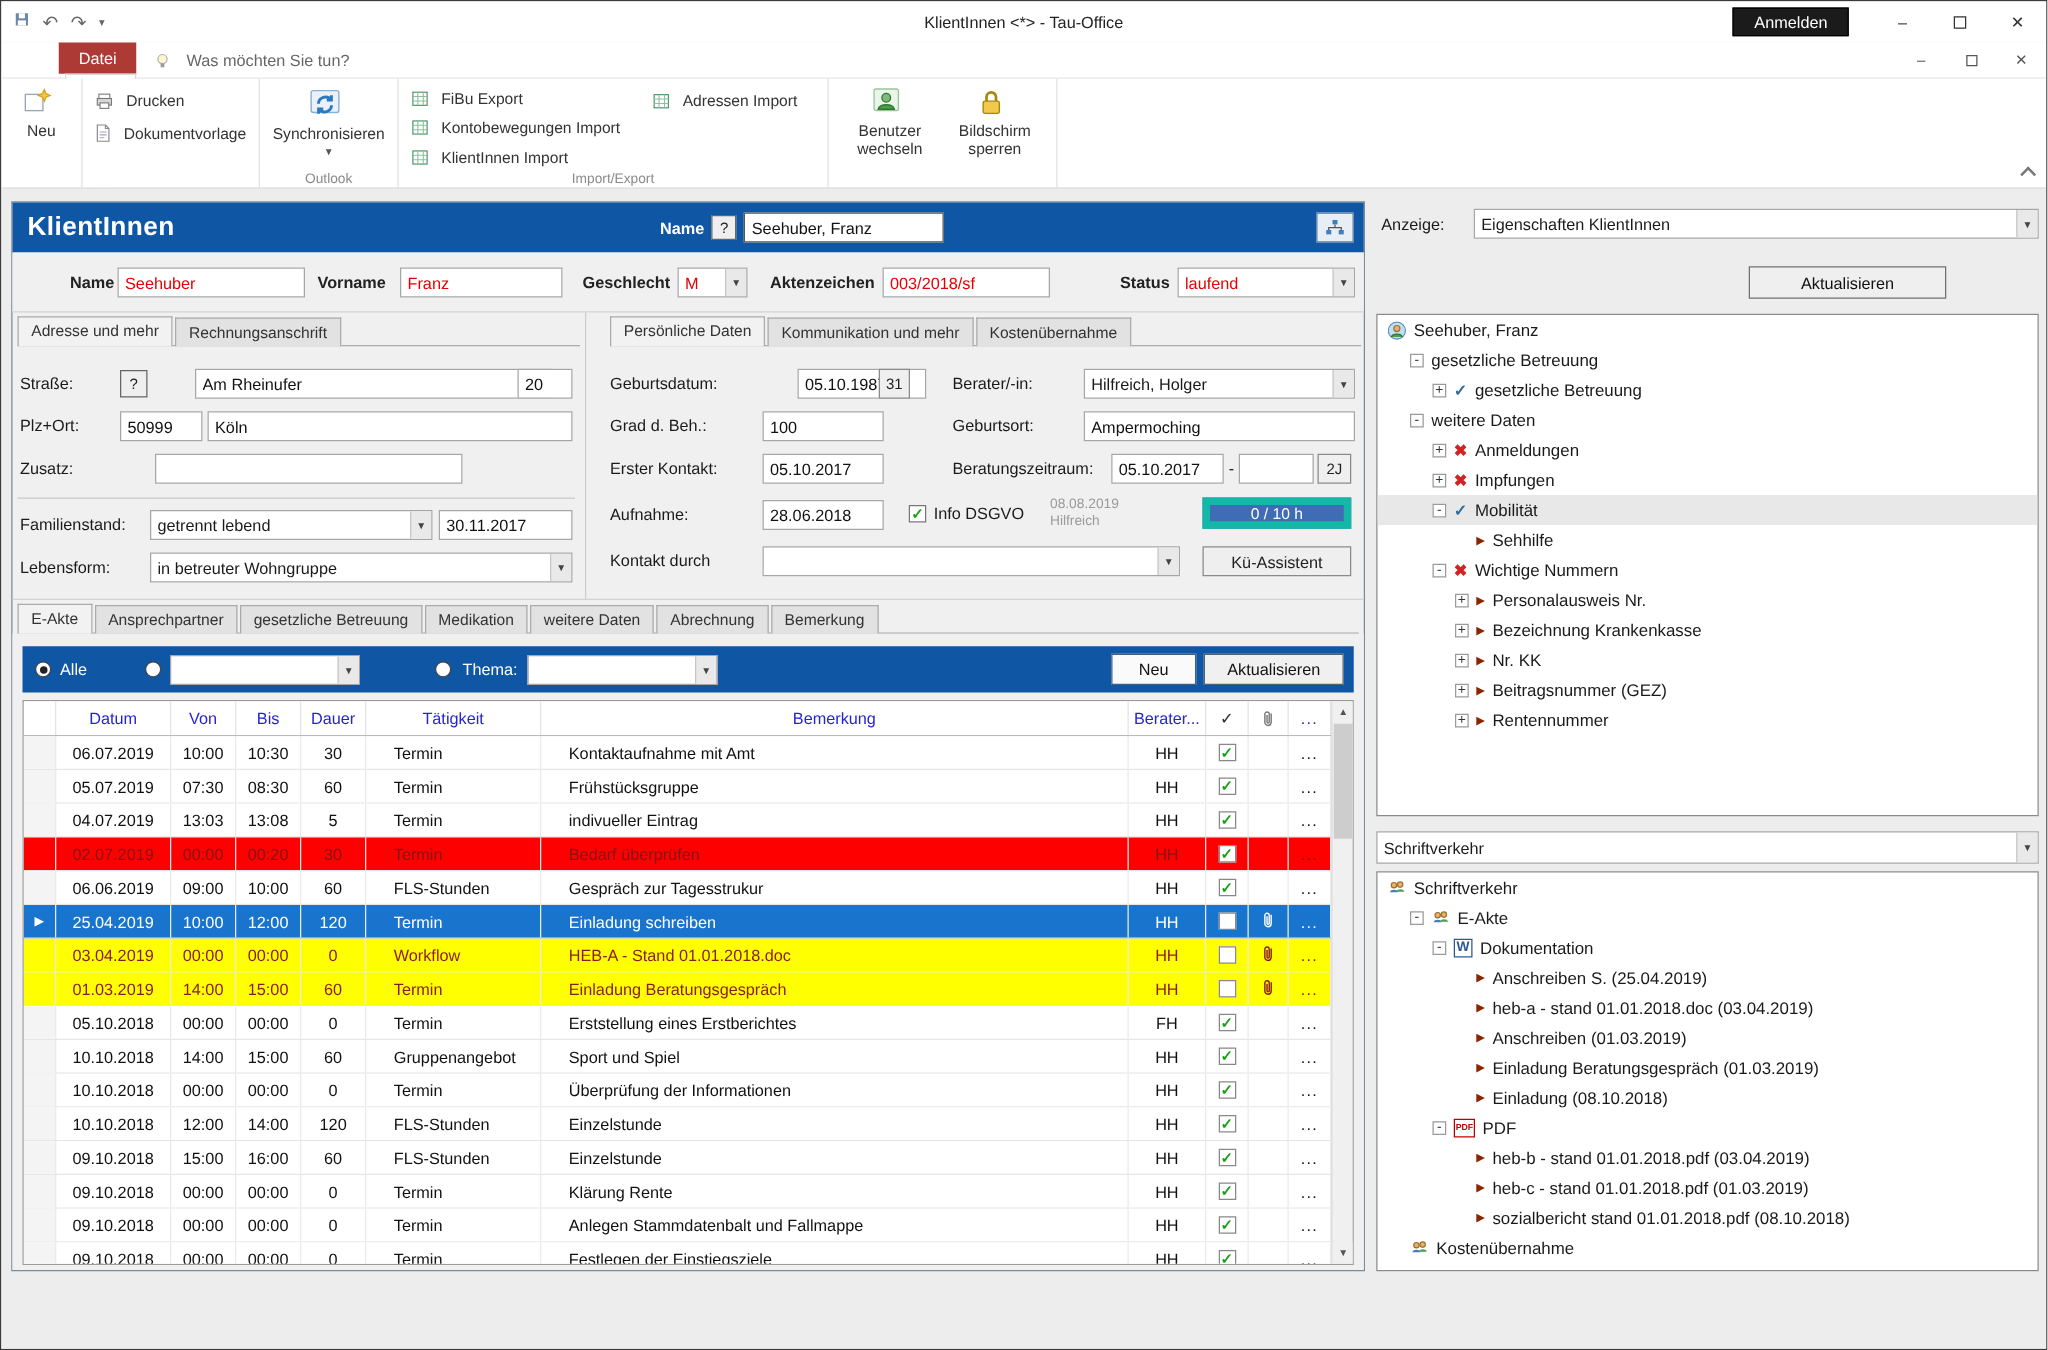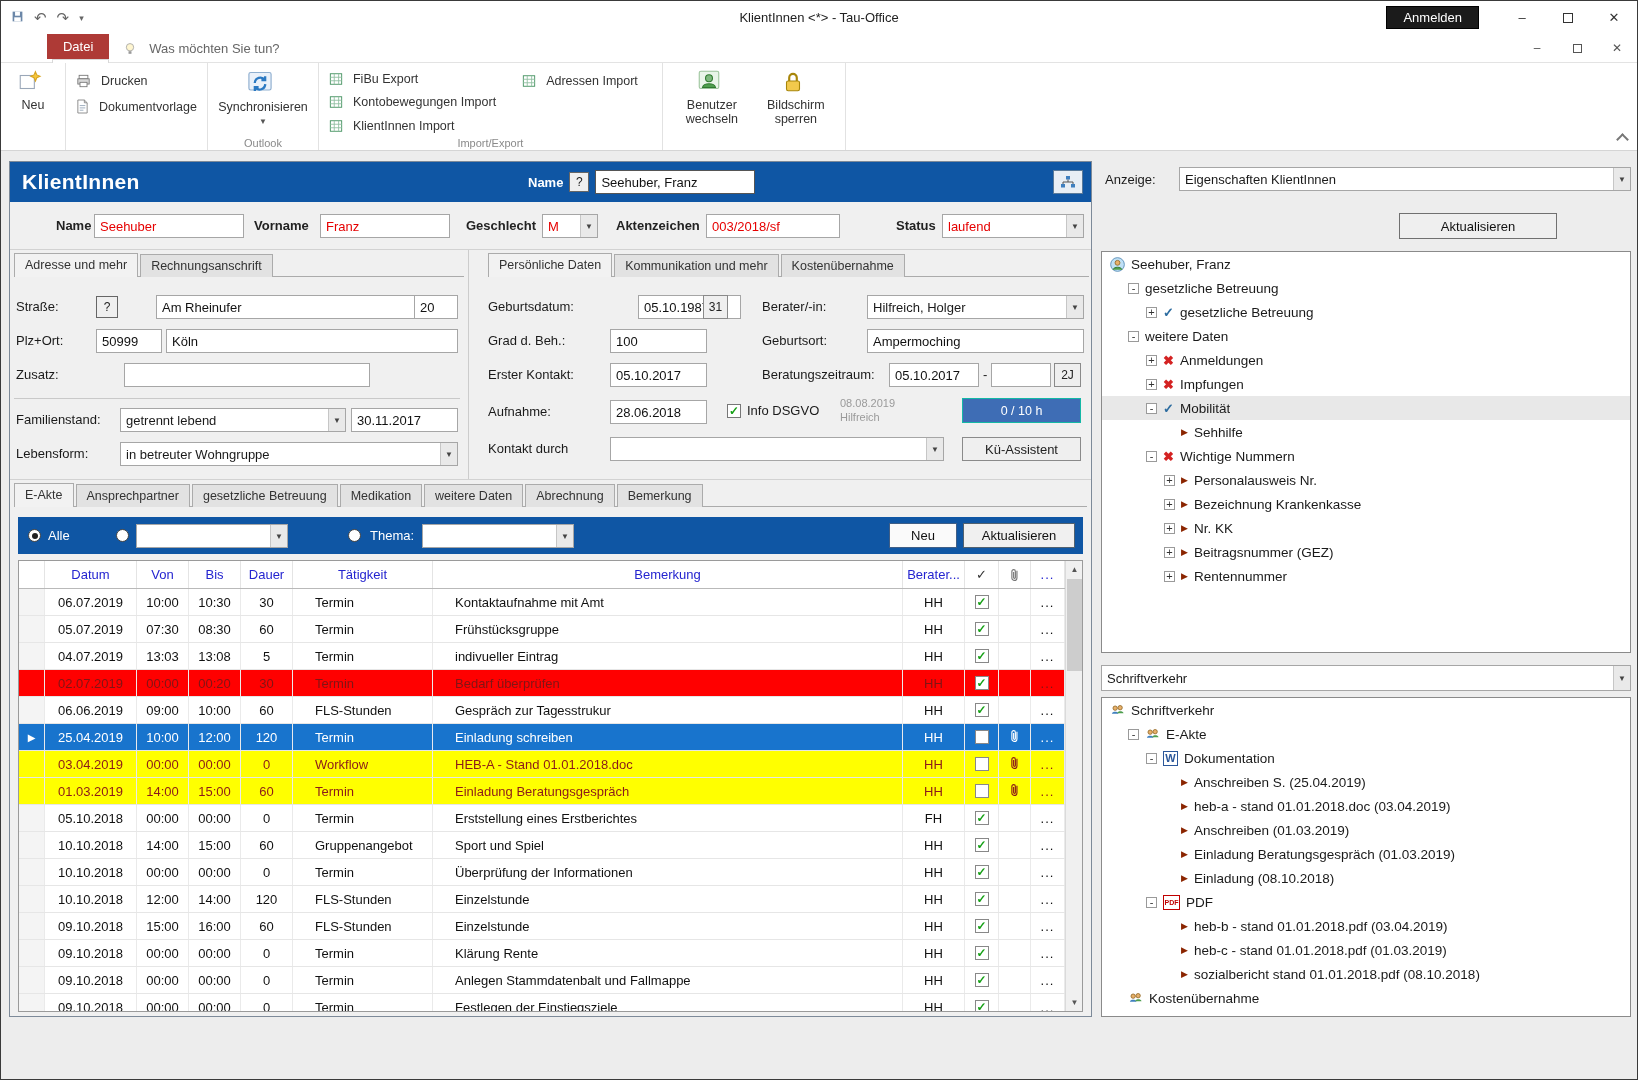--- a/index.html
+++ b/index.html
@@ -62,21 +62,21 @@
   .combo .arr{width:17px;align-self:stretch;display:flex;align-items:center;justify-content:center;background:#E9E9E9;border-left:1px solid #C6C6C6;font-size:8px;color:#444;flex:0 0 auto;}
   .sbtn{position:absolute;height:24px;background:#EFEFEF;border:1px solid #8A8A8A;font-size:12px;display:flex;align-items:center;justify-content:center;font-family:inherit;color:#222;}
 
   .colsec{position:absolute;left:0;top:88px;right:0;height:230px;border-bottom:1px solid #D2D2D2;}
   .vdiv{position:absolute;left:458px;top:0;bottom:0;width:1px;background:#CCCCCC;}
   .tabstrip{position:absolute;top:0;height:27px;display:flex;align-items:flex-end;border-bottom:1px solid #ABABAB;}
   .tab{background:#E2E2E2;border:1px solid #ABABAB;border-bottom:none;padding:4px 10px;margin-right:2px;font-size:12.5px;color:#333;position:relative;top:1px;white-space:nowrap;}
   .tab.active{background:#F2F2F2;padding-bottom:5px;}
   .hline{position:absolute;height:1px;background:#C9C9C9;}
   .graytext{position:absolute;color:#9a9a9a;font-size:11px;line-height:1.25;}
-  .bluebtn{position:absolute;background:#3E6DB5;border:1px solid #14b8a6;color:#fff;font-size:12.5px;display:flex;align-items:center;justify-content:center;}
+  .bluebtn{position:absolute;background:#3E6DB5;border:6px solid #14b8a6;color:#fff;font-size:12.5px;display:flex;align-items:center;justify-content:center;}
   .chk{display:inline-flex;width:14px;height:14px;border:1px solid #777;background:#fff;align-items:center;justify-content:center;color:#15A015;font-size:12px;font-weight:bold;}
 
   .detail-tabstrip{position:absolute;left:4px;top:318px;right:4px;height:27px;display:flex;align-items:flex-end;border-bottom:1px solid #ABABAB;}
   .detail-panel{position:absolute;left:0;top:345px;right:0;bottom:0;background:#F0F0F0;border-top:none;}
 
   .filterbar{position:absolute;left:8px;top:10px;right:8px;height:37px;background:#0F56A4;color:#fff;}
   .radio{position:absolute;width:13px;height:13px;border-radius:50%;background:#fff;border:1px solid #444;display:flex;align-items:center;justify-content:center;top:12px;}
   .radio .dot{width:6px;height:6px;border-radius:50%;background:#222;}
   .flab{position:absolute;top:0;height:37px;line-height:37px;color:#fff;}
   .fcombo{top:7px;}

